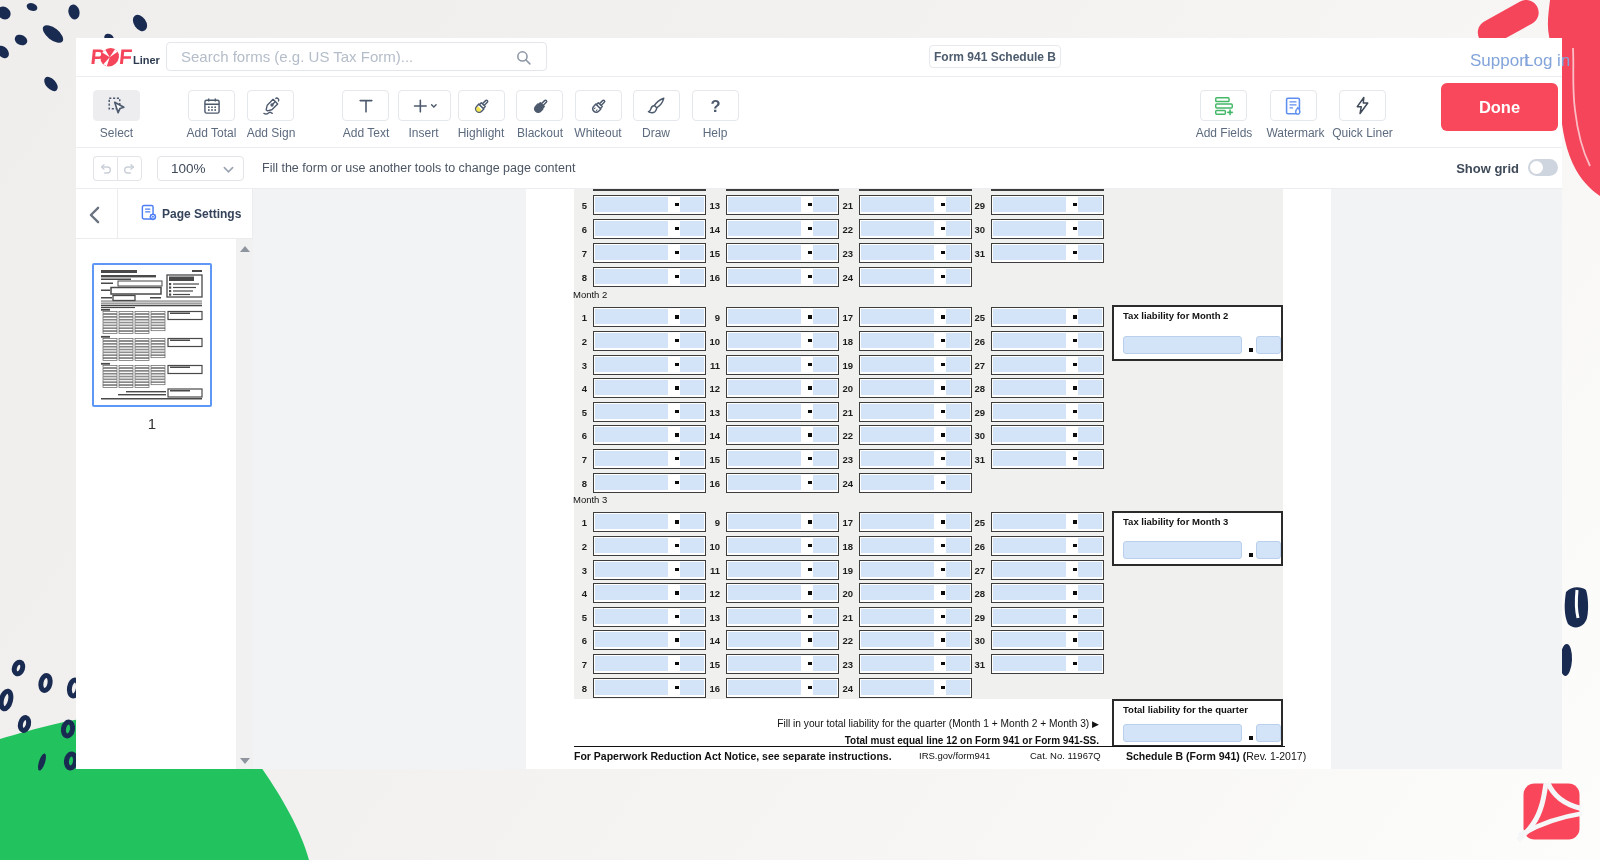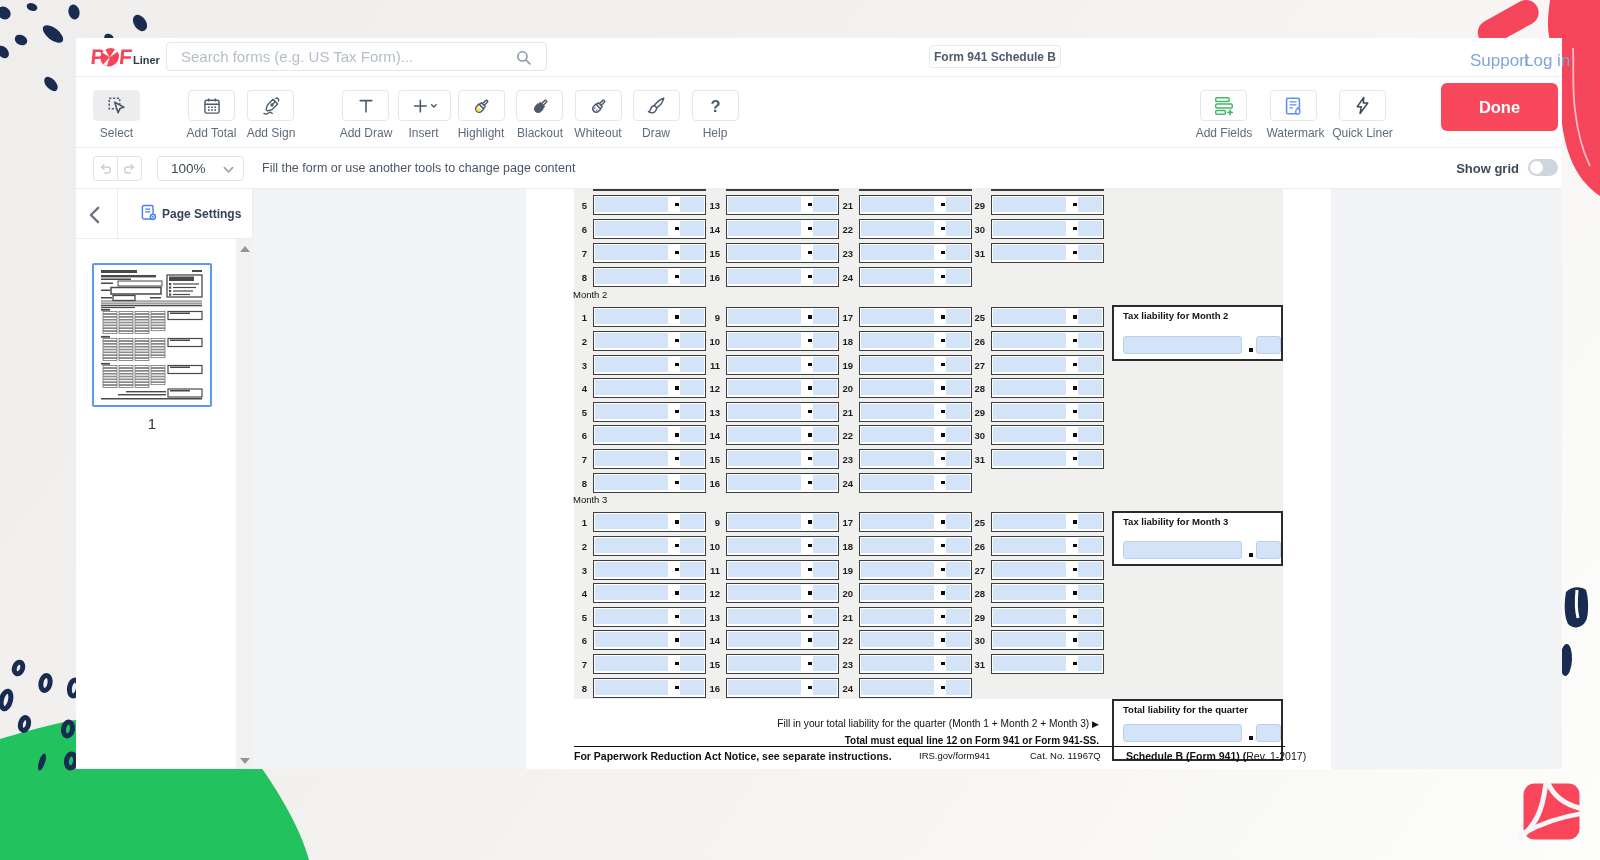--- a/index.html
+++ b/index.html
@@ -175,21 +175,21 @@
           <path d="M17.3,3.2 C18.2,2.3 19.7,2.3 20.6,3.2 C21.5,4.1 21.5,5.6 20.6,6.5"></path>
           <path d="M3.5,20.8 C5.5,22 7.5,21.6 9,20.3 C10,19.4 11.5,19.3 12.5,20.2 L13.5,20.8" stroke-linecap="round"></path>
         </svg>
       </div>
 <div class="tlbl" style="left:160px;width:70px">Add Sign</div>
 <div class="tbtn" style="left:266px">
         <svg width="20" height="20" viewBox="0 0 24 24" fill="none" stroke="#4d5a6d" stroke-width="1.9" stroke-linecap="round">
           <path d="M5,5.5 H19 M12,5.5 V19"></path>
         </svg>
       </div>
-<div class="tlbl" style="left:255px;width:70px">Add Draw</div>
+<div class="tlbl" style="left:255px;width:70px">Add Text</div>
 <div class="tbtn" style="left:321.5px;width:53px">
         <svg width="29" height="20" viewBox="0 0 34 24" fill="none" stroke="#4d5a6d" stroke-width="1.9" stroke-linecap="round">
           <path d="M12,5 V19 M5,12 H19"></path>
           <path d="M25.5,10.5 L28.2,13.2 L30.9,10.5" stroke-width="1.7"></path>
         </svg>
       </div>
 <div class="tlbl" style="left:321px;width:53px">Insert</div>
 <div class="tbtn" style="left:381.8px">
         <svg width="22" height="22" viewBox="0 0 24 24" fill="none" stroke="#4d5a6d" stroke-width="1.6" stroke-linejoin="round">
           <g transform="rotate(45 12 13)">
@@ -923,21 +923,21 @@
           <i class="tf1" style="top:29px"></i>
           <i class="tdt" style="top:41px"></i>
           <i class="tf2" style="top:29px"></i>
         </div>
 <div class="taxbox" style="left:586px;top:322px;width:171px;height:55px">
           <div class="taxtitle">Tax liability for Month 3</div>
           <i class="tf1" style="top:28px"></i>
           <i class="tdt" style="top:40px"></i>
           <i class="tf2" style="top:28px"></i>
         </div>
-<div class="taxbox" style="left:586px;top:510px;width:171px;height:62px">
+<div class="taxbox" style="left:586px;top:510px;width:171px;height:48px">
           <div class="taxtitle">Total liability for the quarter</div>
           <i class="tf1" style="top:23px"></i>
           <i class="tdt" style="top:35px"></i>
           <i class="tf2" style="top:23px"></i>
         </div>
 <div class="ftline" style="top:529px">Fill in your total liability for the quarter (Month 1 + Month 2 + Month 3) <span class="tri">▶</span></div>
 <div class="ftline b" style="top:546px">Total must equal line 12 on Form 941 or Form 941-SS.</div>
 <div class="frule"></div>
 <div class="fnote b" style="left:48px">For Paperwork Reduction Act Notice, see separate instructions.</div>
 <div class="fnote" style="left:393px">IRS.gov/form941</div>

